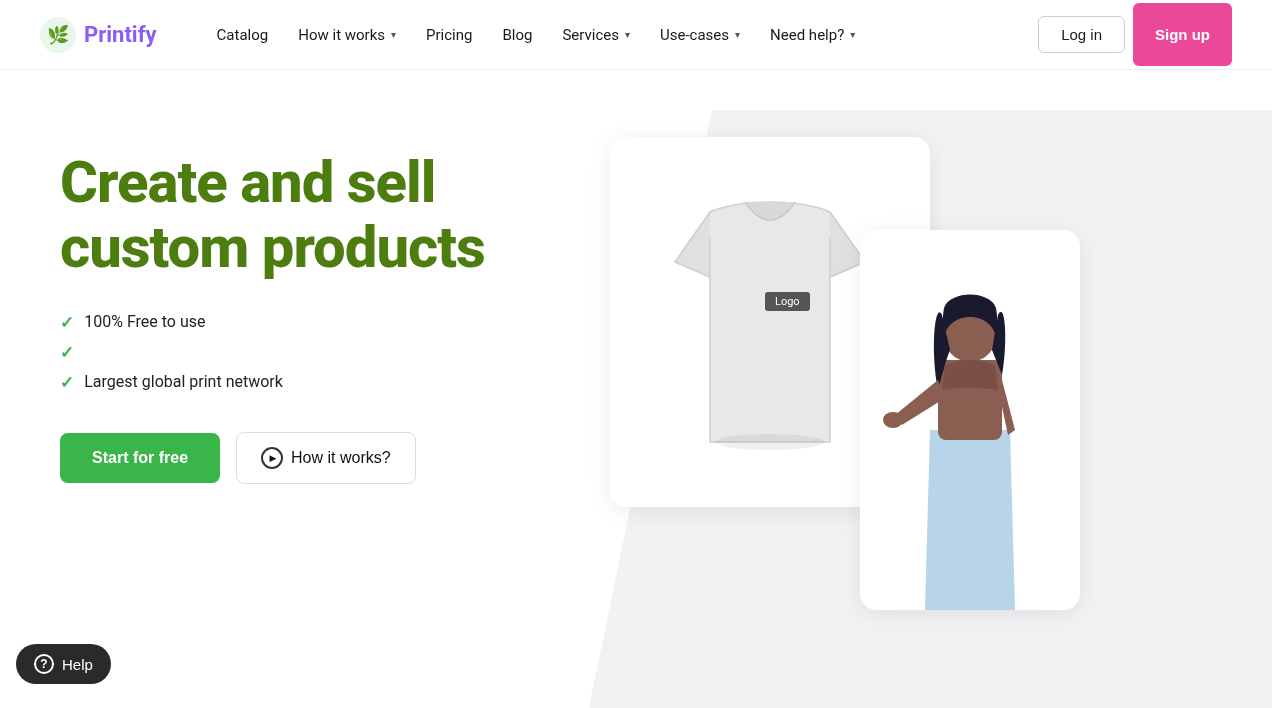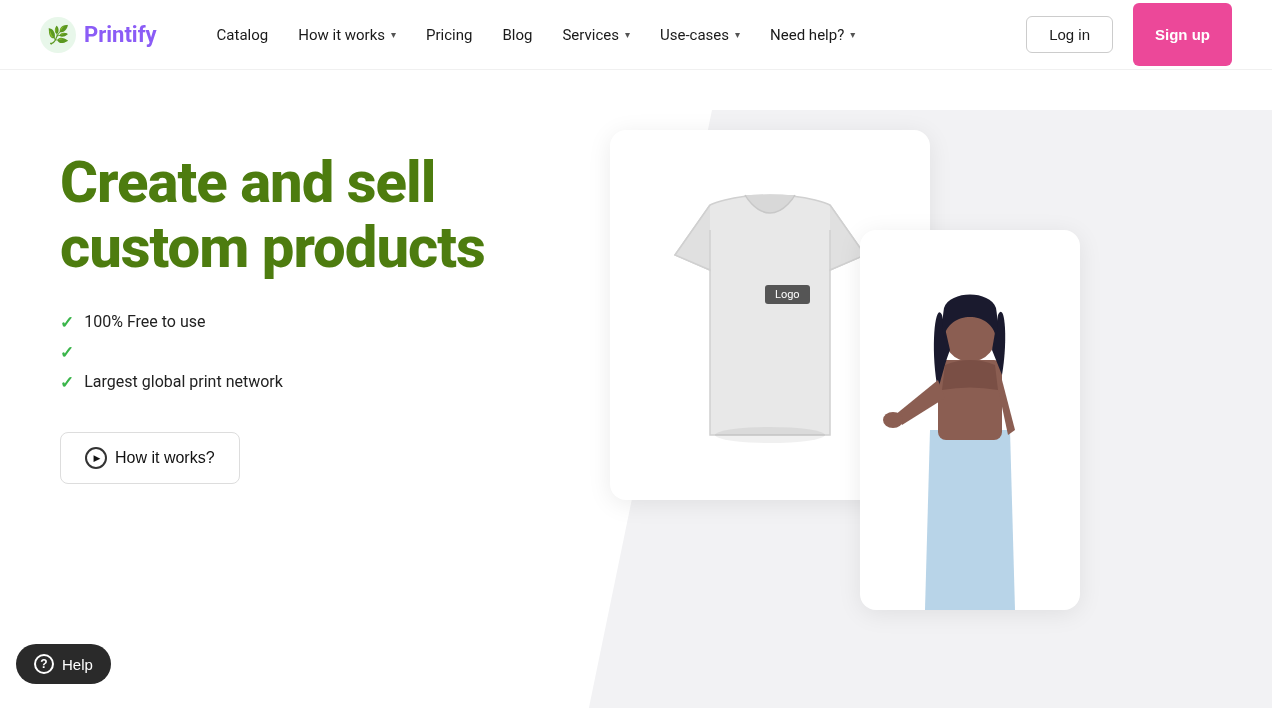--- a/index.html
+++ b/index.html
@@ -51,21 +51,21 @@
       white-space: nowrap;
     }
     .nav-chevron {
       font-size: 10px;
       color: #555;
       margin-left: 2px;
     }
     .nav-actions {
       display: flex;
       align-items: center;
-      gap: 20px;
+      gap: 8px;
     }
     .btn-login {
       padding: 9px 22px;
       border: 1.5px solid #ccc;
       border-radius: 6px;
       background: #fff;
       font-size: 15px;
       font-weight: 500;
       color: #1a1a1a;
       cursor: pointer;
@@ -183,21 +183,21 @@
       width: 700px;
       height: 680px;
       background: #f2f2f4;
       clip-path: polygon(20% 0%, 100% 0%, 100% 100%, 0% 100%);
       z-index: 0;
     }
 
     
     .tshirt-card {
       position: absolute;
-      top: 0px;
+      top: 7px;
       left: 30px;
       width: 320px;
       height: 370px;
       background: #fff;
       border-radius: 16px;
       box-shadow: 0 4px 24px rgba(0,0,0,0.08);
       display: flex;
       align-items: center;
       justify-content: center;
       z-index: 2;
@@ -318,20 +318,21 @@
       <li>
         <span class="check-icon">✓</span>
       </li>
       <li>
         <span class="check-icon">✓</span>
         <span>Largest global print network</span>
       </li>
     </ul>
 
     <div class="hero-buttons">
+      <button class="btn-start">Start for free</button>
       <button class="btn-how">
         <span class="play-circle">▶</span>
         <span>How it works?</span>
       </button>
     </div>
 
   </div>
 
   <div class="hero-right">
     <div class="bg-shape"></div>

